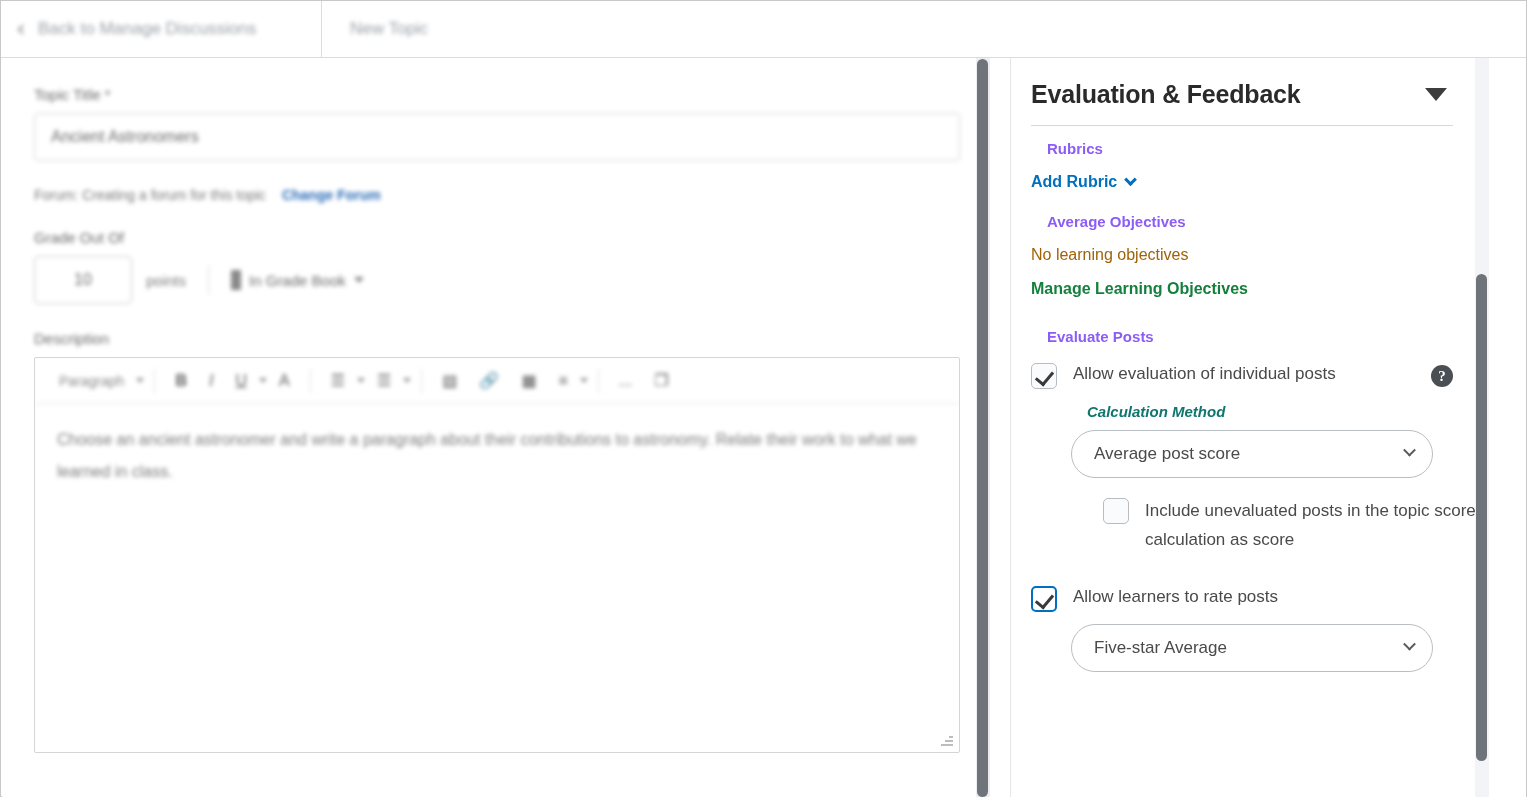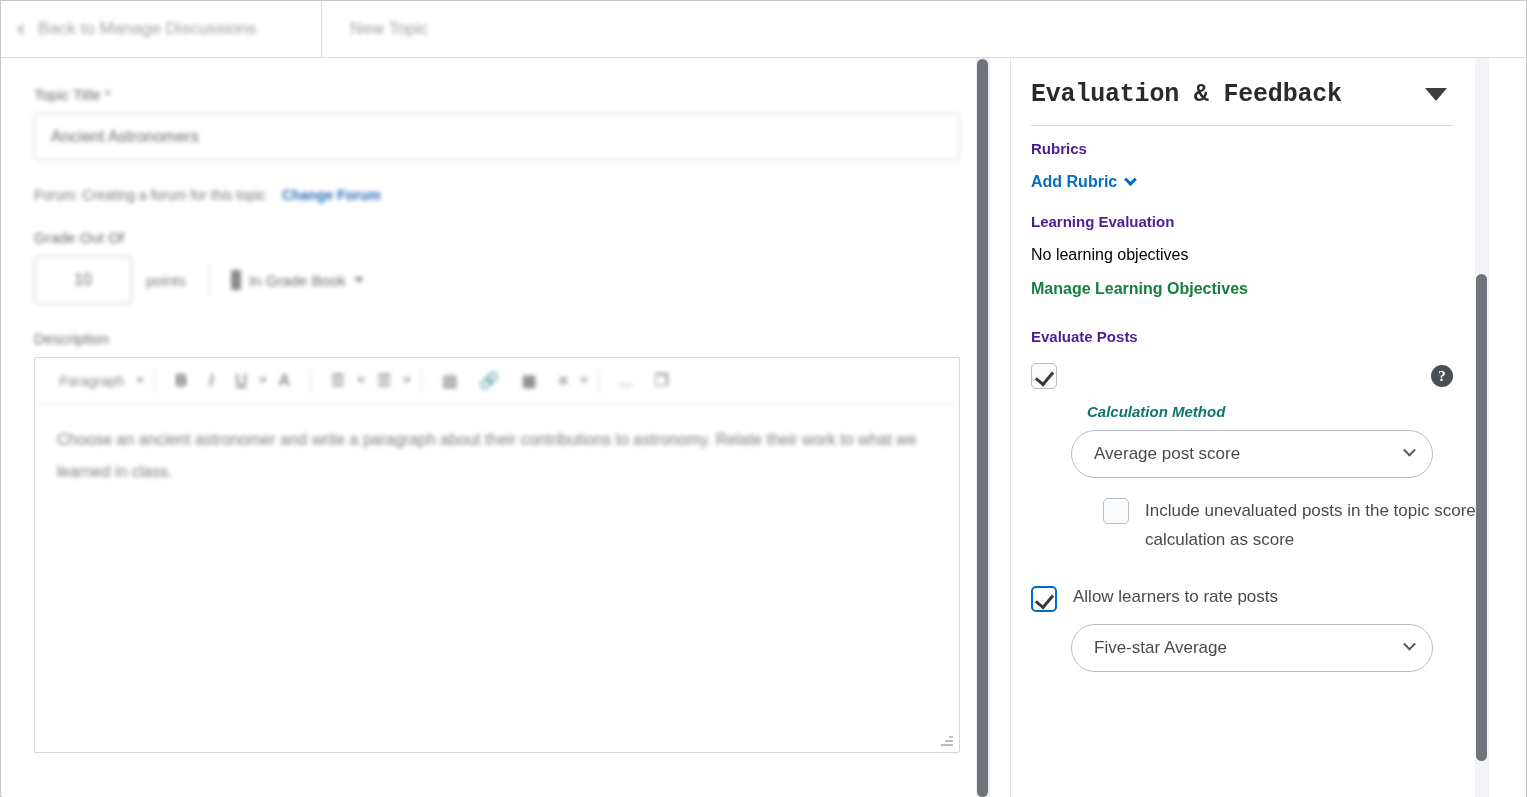--- a/index.html
+++ b/index.html
@@ -179,35 +179,34 @@
     overflow: hidden;
   }
   .rp-inner { padding: 22px 22px 0 20px; }
   .rp-header {
     display: flex; align-items: center; justify-content: space-between;
     padding-bottom: 16px;
   }
   .rp-title {
     font-size: 25px; font-weight: bold; color: #2a2a2a;
     letter-spacing: -0.2px;
-    font-family: Liberation Mono, monospace;
   }
   .caret-big {
     width: 0; height: 0;
     border-left: 11px solid transparent;
     border-right: 11px solid transparent;
     border-top: 13px solid #3d3d3d;
     margin-right: 6px;
   }
   .rp-rule { height: 1px; background: #d8d8d8; margin: 0 0 14px 0; }
   .rp-sublabel {
-    font-size: 15px; font-weight: bold; color: #4c1d95;
-    margin: 0 0 16px 0;
-  }
-  .rp-muted { font-size: 16px; color: #000000; margin: 0 0 16px 0; }
+    font-size: 15px; font-weight: bold; color: #8b5cf6;
+    margin: 0 0 16px 16px;
+  }
+  .rp-muted { font-size: 16px; color: #a16207; margin: 0 0 16px 0; }
   .rp-link {
     font-size: 16px; font-weight: bold; color: #006fbf;
     display: inline-flex; align-items: center; gap: 9px;
     margin-bottom: 22px;
   }
   .chev-down-blue {
     display: inline-block;
     width: 9px; height: 9px;
     border-right: 3px solid #006fbf;
     border-bottom: 3px solid #006fbf;
@@ -419,28 +418,29 @@
         <span class="caret-big"></span>
       </div>
       <div class="rp-rule"></div>
 
       <div class="rp-sublabel">Rubrics</div>
       <div class="rp-link">
         <span>Add Rubric</span>
         <span class="chev-down-blue"></span>
       </div>
 
-      <div class="rp-sublabel">Learning Evaluation</div>
+      <div class="rp-sublabel">Average Objectives</div>
       <div class="rp-muted">No learning objectives</div>
       <a class="rp-link-plain">Manage Learning Objectives</a>
 
       <div class="rp-sublabel">Evaluate Posts</div>
 
       <div class="cb-row">
         <span class="checkbox checked"></span>
+        <span class="cb-label">Allow evaluation of individual posts</span>
         <span class="help-icon">?</span>
       </div>
 
       <div class="indent">
         <div class="sub-label">Calculation Method</div>
         <div class="select">
           <span>Average post score</span>
           <span class="sel-caret chev-down-gray"></span>
         </div>
       </div>

